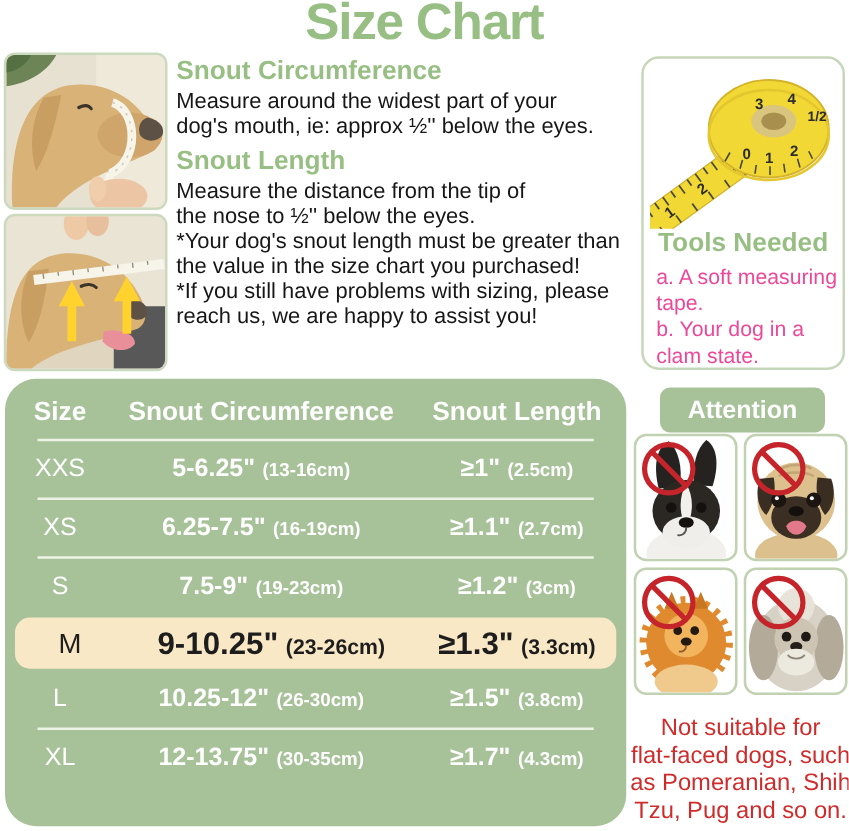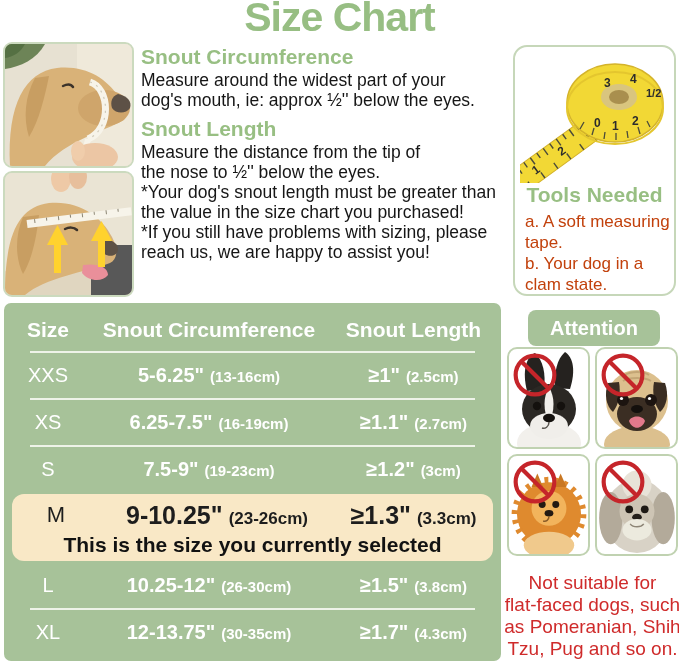--- a/index.html
+++ b/index.html
@@ -20,25 +20,25 @@
   
   .instructions{position:absolute;left:141px;top:38px;width:374px;}
   .ins-h{font-size:21px;font-weight:700;color:#98bf83;margin:7px 0 1px;}
   .ins-p{font-size:17.5px;color:#161616;line-height:20px;margin:0;white-space:pre-line;}
 
   
   .tools{position:absolute;left:513px;top:45px;width:163px;height:251px;
          border:2px solid #c6d7b9;border-radius:14px;box-sizing:border-box;background:#fff;}
   .tape-wrap{display:block;margin:4px auto 0;width:150px;height:132px;}
   .tools-h{font-size:21px;font-weight:700;color:#98bf83;text-align:center;margin:0 0 4px;}
-  .tools-p{font-size:17px;color:#c2410c;line-height:21px;margin:0 0 0 10px;white-space:pre-line;}
+  .tools-p{font-size:17px;color:#ec4899;line-height:21px;margin:0 0 0 10px;white-space:pre-line;}
 
   
   .table{position:absolute;left:4px;top:303px;width:497px;height:358px;background:#a7c299;
-         border-radius:7px;box-sizing:border-box;padding-top:6px;overflow:hidden;}
+         border-radius:25px;box-sizing:border-box;padding-top:6px;overflow:hidden;}
   .trow{display:flex;align-items:center;height:45px;color:#fff;}
   .thead{height:42px;font-weight:700;}
   .thead .hc{font-size:21px;}
   .c{display:flex;justify-content:center;align-items:baseline;}
   .col-size{width:88px;}
   .col-circ{width:234px;}
   .col-len{flex:1;}
   .size-label{font-size:20px;font-weight:400;}
   .big{font-size:20px;font-weight:700;}
   .small{font-size:15px;font-weight:700;margin-left:6px;}
@@ -243,21 +243,20 @@
         <div class="c col-size size-label">M</div>
         <div class="c col-circ">
           <span class="big">9-10.25"</span>
           <span class="small">(23-26cm)</span>
         </div>
         <div class="c col-len">
           <span class="big">≥1.3"</span>
           <span class="small">(3.3cm)</span>
         </div>
       </div>
-      <div class="note">This is the size you currently selected</div>
     </div>
 
     <div class="trow">
       <div class="c col-size size-label">L</div>
       <div class="c col-circ">
         <span class="big">10.25-12"</span>
         <span class="small">(26-30cm)</span>
       </div>
       <div class="c col-len">
         <span class="big">≥1.5"</span>

